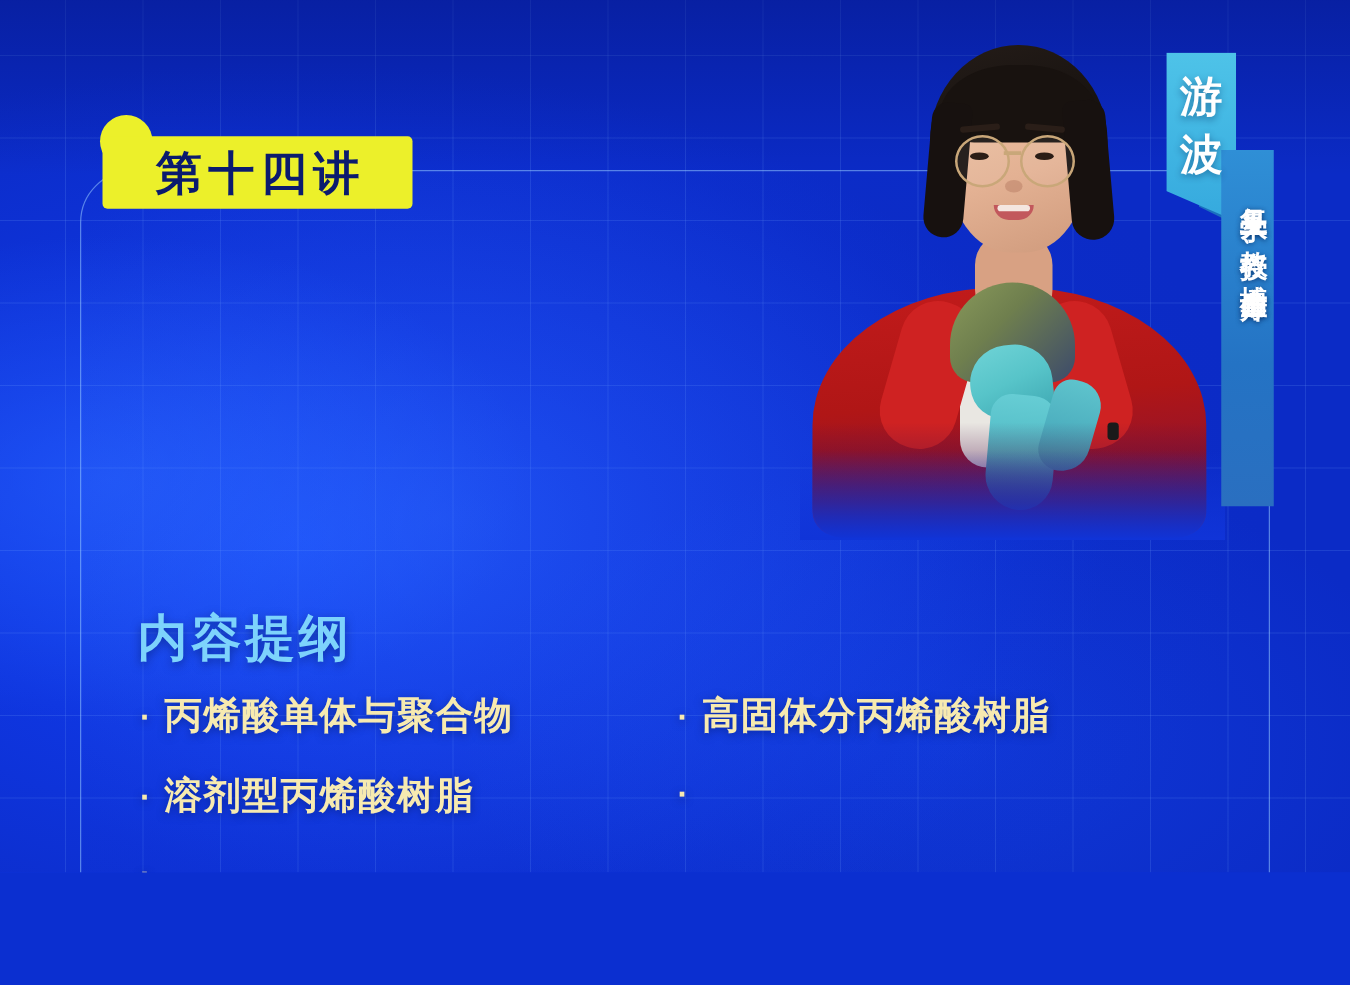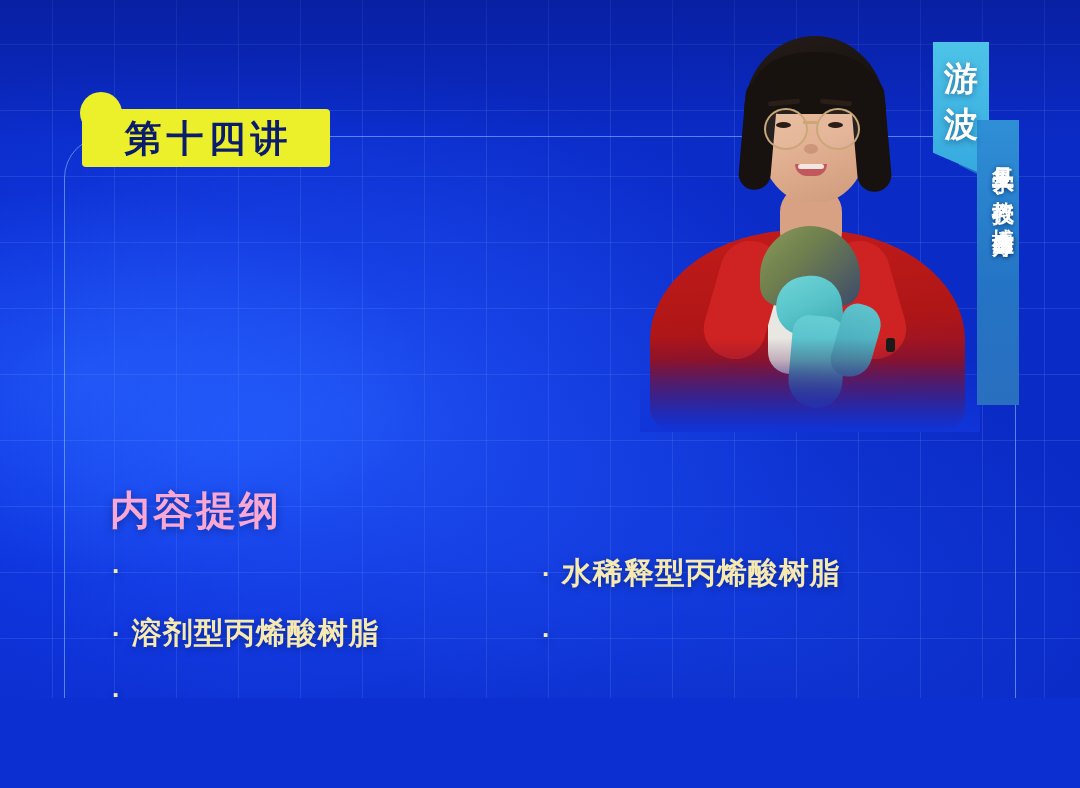--- a/index.html
+++ b/index.html
@@ -148,21 +148,21 @@
     border-left: 13px solid #1a46e8;
     border-top: 8px solid transparent;
     border-bottom: 8px solid transparent;
     margin-left: 4px;
   }
 
   
   .outline-title {
     position: absolute;
     left: 110px; top: 483px;
-    color: #f9a8d4;
+    color: #7dd3fc;
     font-size: 40px;
     font-weight: bold;
     letter-spacing: 3px;
     z-index: 6;
     text-shadow: 0 2px 8px rgba(0,20,90,0.5);
   }
   .outline-cols {
     position: absolute;
     left: 112px; top: 558px;
     width: 800px;
@@ -494,33 +494,34 @@
       <span class="badge-text">第十四讲</span>
     </div>
   </div>
 
 
   <div class="outline-title">内容提纲</div>
   <div class="outline-cols">
     <div class="col col-left">
       <div class="bullet">
         <span class="bullet-dot">·</span>
+        <span>丙烯酸单体与聚合物</span>
       </div>
       <div class="bullet">
         <span class="bullet-dot">·</span>
         <span>溶剂型丙烯酸树脂</span>
       </div>
       <div class="bullet">
         <span class="bullet-dot">·</span>
       </div>
     </div>
     <div class="col col-right">
       <div class="bullet">
         <span class="bullet-dot">·</span>
-        <span>水稀释型丙烯酸树脂</span>
+        <span>高固体分丙烯酸树脂</span>
       </div>
       <div class="bullet">
         <span class="bullet-dot">·</span>
       </div>
     </div>
   </div>
 
 </div>
 
 </body></html>

